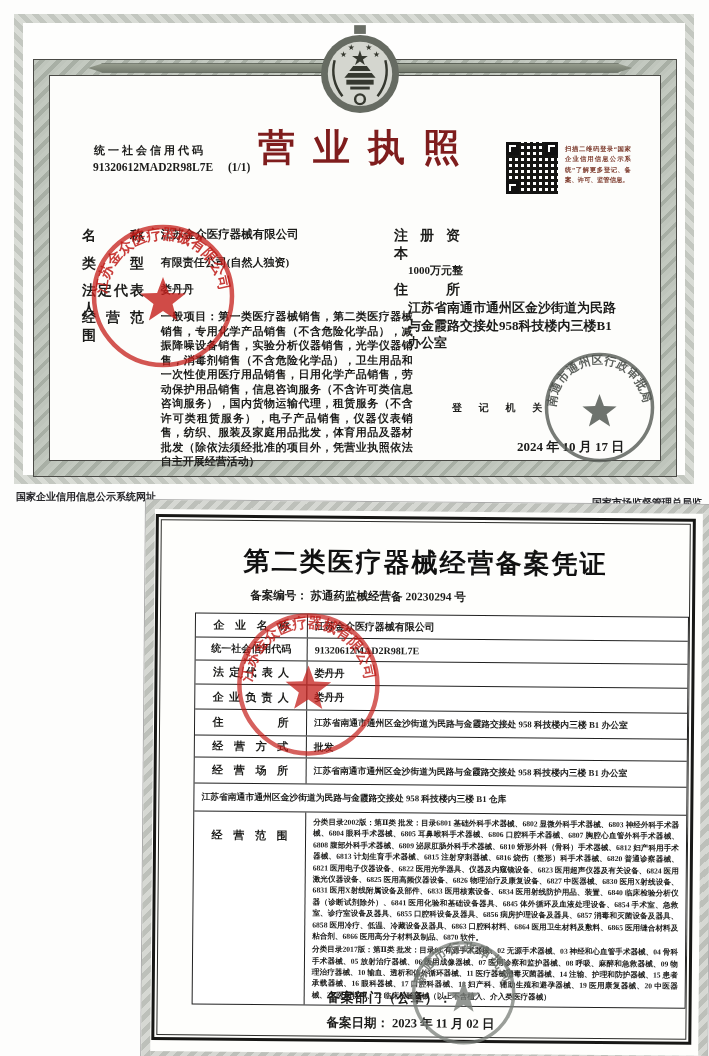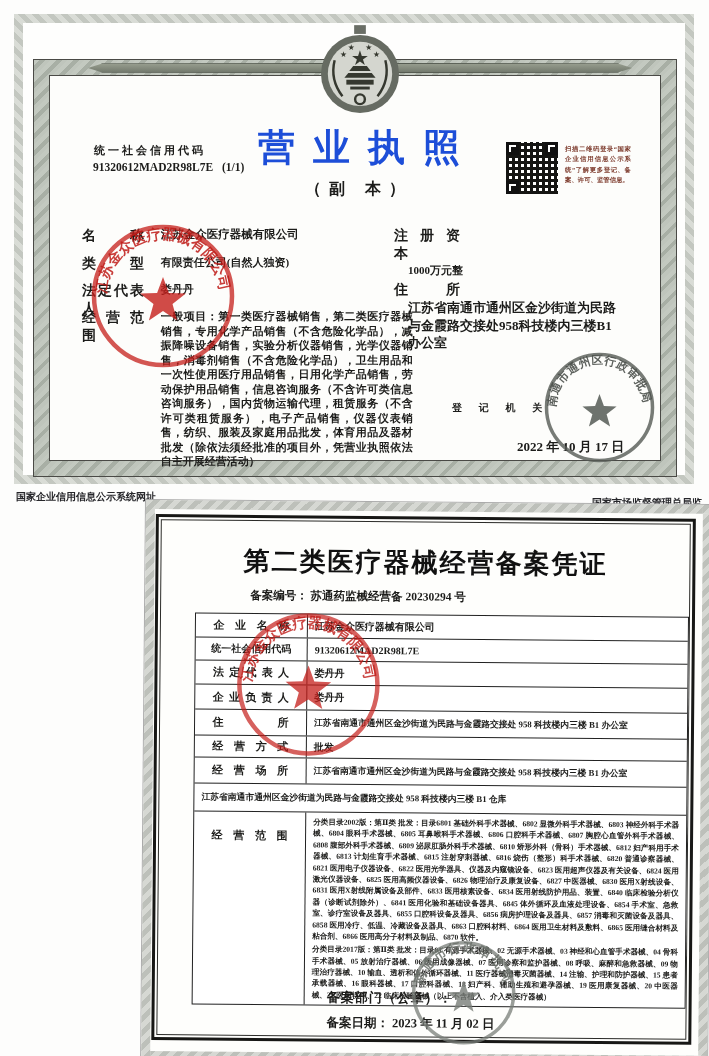--- a/index.html
+++ b/index.html
@@ -28,24 +28,24 @@
   .wing { position:absolute; height:10px; top:63px; z-index:3;
     background:linear-gradient(#9aa091,#6f766a);
     box-shadow: inset 0 1px 0 #555b51, inset 0 -1px 0 #555b51; }
   .wing.left  { left:88px;  width:236px; clip-path:polygon(0 50%,6% 5%,100% 0,100% 100%,6% 95%); }
   .wing.right { left:396px; width:236px; clip-path:polygon(100% 50%,94% 5%,0 0,0 100%,94% 95%); }
   .emblem { position:absolute; left:321px; top:24px; z-index:4; }
 
   .credit-label { position:absolute; left:45px; top:68px; font-family:"Liberation Sans",sans-serif;
     font-weight:bold; font-size:11px; letter-spacing:3px; }
   .credit-code  { position:absolute; left:44px; top:86px; font-weight:bold; font-size:11.5px; }
-  .credit-page  { margin-left:6px; }
+  .credit-page  { margin-left:12px; }
   .lic-title { position:absolute; left:160px; top:48px; width:300px; text-align:center;
     font-family:Liberation Serif, serif; font-weight:bold; font-size:37px;
-    letter-spacing:18px; text-indent:18px; color:#1d4ed8; }
+    letter-spacing:18px; text-indent:18px; color:#7f1d1d; }
   .lic-sub { position:absolute; left:160px; top:104px; width:300px; text-align:center;
     font-weight:bold; font-size:16px; letter-spacing:8px; }
   .serial-line { position:absolute; left:458px; top:46px; font-weight:bold; font-size:10.5px; }
   .serial-line .slbl { font-family:"Liberation Sans",sans-serif; letter-spacing:4px; margin-right:6px; }
   .qr { position:absolute; left:457px; top:67px; width:52px; height:52px; background:
       repeating-linear-gradient(0deg,#151513 0 3px,transparent 3px 6px),
       repeating-linear-gradient(90deg,#151513 0 3px,#fff 3px 6px); }
   .qr .f { position:absolute; width:13px; height:13px; border:3px solid #111; background:#fff; }
   .qr .f::after { content:""; position:absolute; left:2px; top:2px; width:5px; height:5px; background:#111; }
   .qr .f.tl { left:0; top:0; } .qr .f.tr { right:0; top:0; } .qr .f.bl { left:0; bottom:0; }
@@ -132,21 +132,20 @@
   <div class="doc1-frame">
     <div class="doc1-inner">
 
       <div class="credit-label">统一社会信用代码</div>
       <div class="credit-code">
         <span>91320612MAD2R98L7E</span>
         <span class="credit-page">(1/1)</span>
       </div>
 
       <div class="lic-title">营业执照</div>
-      <div class="lic-sub">（副 本）</div>
 
 
       <div class="qr">
         <span class="f tl"></span>
         <span class="f tr"></span>
         <span class="f bl"></span>
       </div>
       <div class="qr-caption">扫描二维码登录“国家企业信用信息公示系统”了解更多登记、备案、许可、监管信息。</div>
 
       <div class="fld" style="left:33px; top:152px;">
@@ -169,21 +168,21 @@
       <div class="fld" style="left:345px; top:152px;">
         <span class="lbl lblR">注 册 资 本</span>
         <span class="val valR">1000万元整</span>
       </div>
       <div class="fld" style="left:345px; top:206px;">
         <span class="lbl lblR">住 所</span>
         <span class="val valR" style="font-size:13px; line-height:1.35;">江苏省南通市通州区金沙街道为民路与金霞路交接处958科技楼内三楼B1办公室</span>
       </div>
 
       <div class="reg-label">登 记 机 关</div>
-      <div class="issue-date">2022 年 10 月 17 日</div>
+      <div class="issue-date">2024 年 10 月 17 日</div>
 
       <div class="seal" style="left:39px; top:146px;">
         <svg width="150" height="150" viewBox="0 0 150 150">
           <defs>
               <path id="arcRed1" d="M 18,86 a 57,57 0 1 1 114,0" transform="translate(0,-11)"></path>
             </defs>
           <circle cx="75" cy="75" r="69" fill="none" stroke="rgba(196,30,26,0.75)" stroke-width="4.5"></circle>
           <polygon points="75,56 80.9,71.9 97.8,72.6 84.5,83.1 89.1,99.4 75,90 60.9,99.4 65.5,83.1 52.2,72.6 69.1,71.9" fill="rgba(196,30,26,0.8)"></polygon>
           <text font-size="14.5" fill="rgba(190,26,22,0.85)" font-weight="bold">
             <textPath href="#arcRed1" startOffset="2" textLength="172">江苏金众医疗器械有限公司</textPath>

